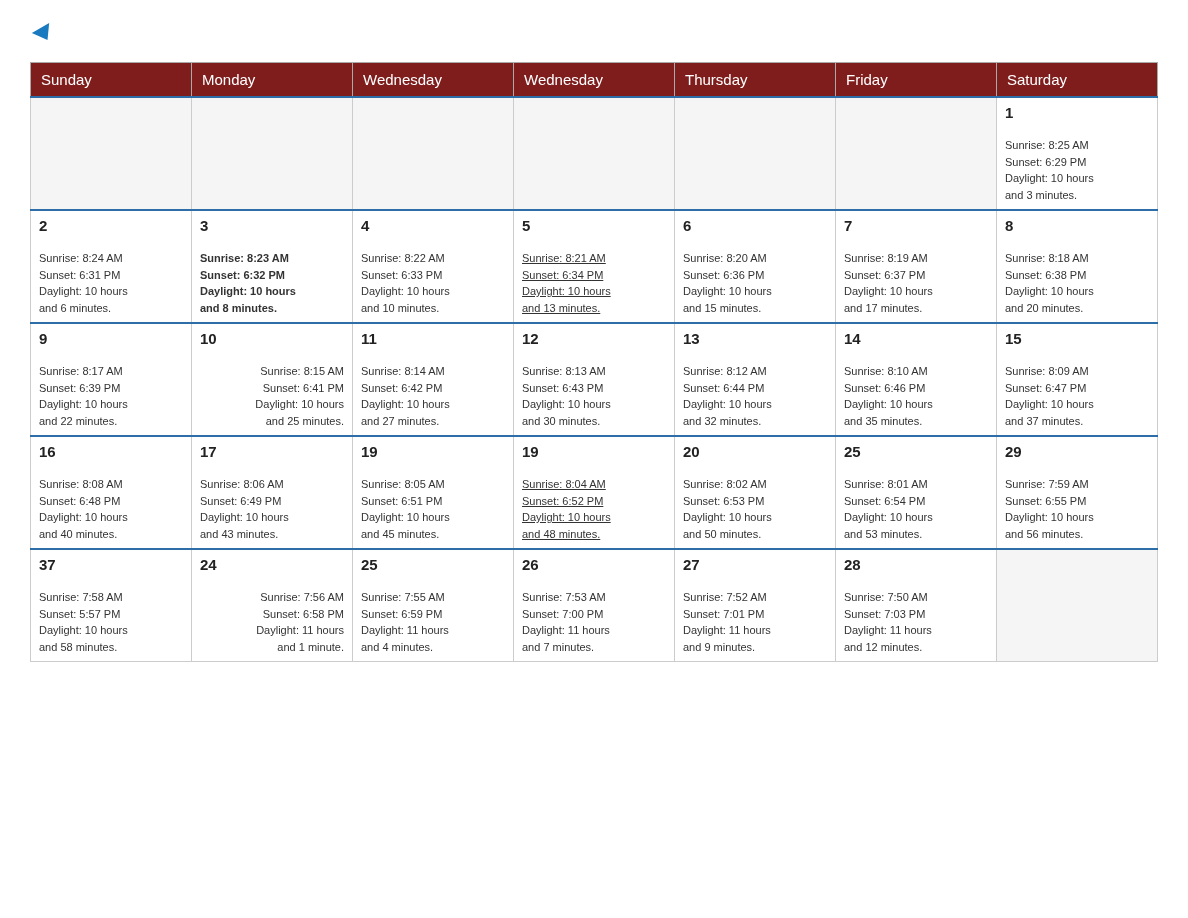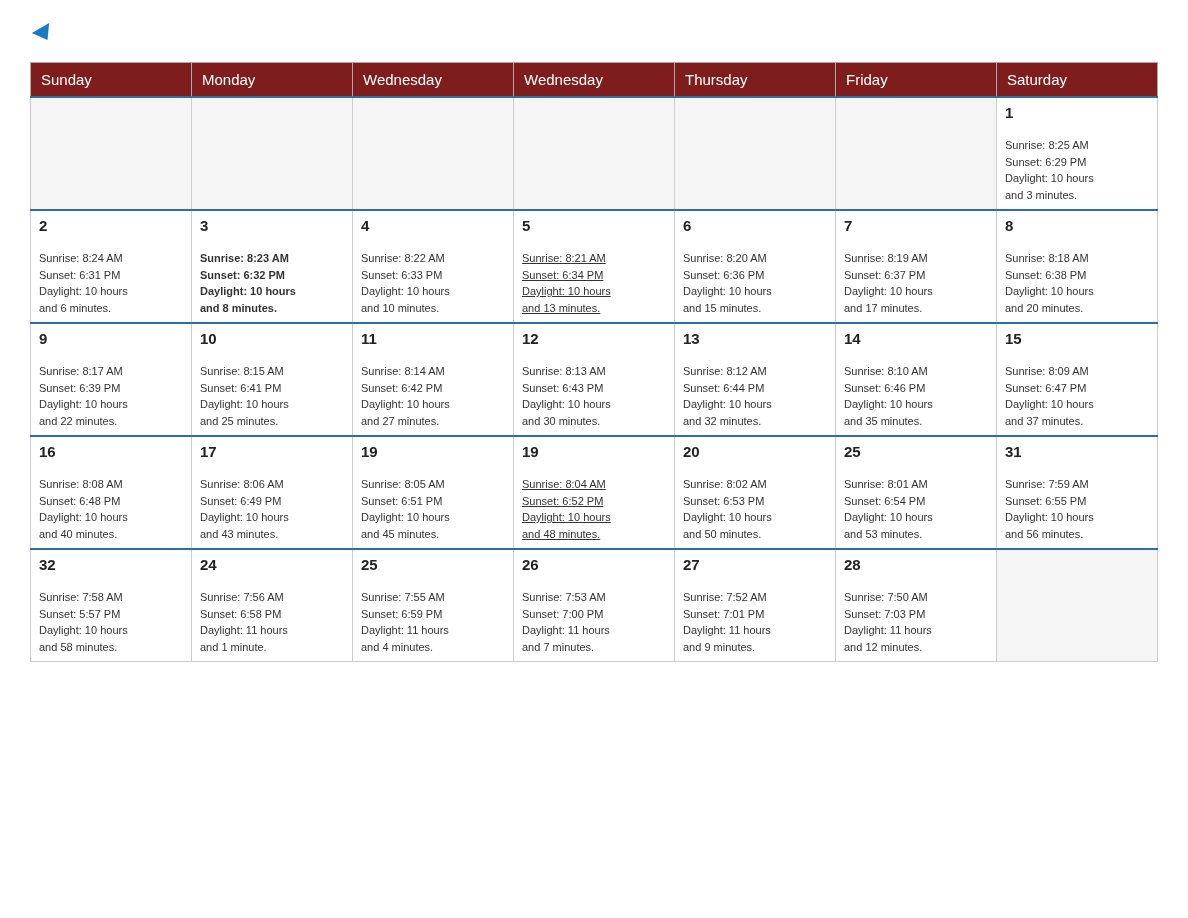--- a/index.html
+++ b/index.html
@@ -199,21 +199,21 @@
       <tr class="week-row">
         <td>
           <div class="day-number">9</div>
           <div class="day-info" style="white-space: pre-line;">Sunrise: 8:17 AM
 Sunset: 6:39 PM
 Daylight: 10 hours
 and 22 minutes.</div>
         </td>
         <td>
           <div class="day-number">10</div>
-          <div class="day-info" style="white-space: pre-line;">Sunrise: 8:15 AM
+          <div class="day-info" style="white-space: pre-line; text-align: right;">Sunrise: 8:15 AM
 Sunset: 6:41 PM
 Daylight: 10 hours
 and 25 minutes.</div>
         </td>
         <td>
           <div class="day-number">11</div>
           <div class="day-info" style="white-space: pre-line;">Sunrise: 8:14 AM
 Sunset: 6:42 PM
 Daylight: 10 hours
 and 27 minutes.</div>
@@ -284,38 +284,38 @@
 and 50 minutes.</div>
         </td>
         <td>
           <div class="day-number">25</div>
           <div class="day-info" style="white-space: pre-line;">Sunrise: 8:01 AM
 Sunset: 6:54 PM
 Daylight: 10 hours
 and 53 minutes.</div>
         </td>
         <td>
-          <div class="day-number">31</div>
+          <div class="day-number">29</div>
           <div class="day-info" style="white-space: pre-line;">Sunrise: 7:59 AM
 Sunset: 6:55 PM
 Daylight: 10 hours
 and 56 minutes.</div>
         </td>
       </tr>
       <tr class="week-row">
         <td>
-          <div class="day-number">32</div>
+          <div class="day-number">37</div>
           <div class="day-info" style="white-space: pre-line;">Sunrise: 7:58 AM
 Sunset: 5:57 PM
 Daylight: 10 hours
 and 58 minutes.</div>
         </td>
         <td>
           <div class="day-number">24</div>
-          <div class="day-info" style="white-space: pre-line;">Sunrise: 7:56 AM
+          <div class="day-info" style="white-space: pre-line; text-align: right;">Sunrise: 7:56 AM
 Sunset: 6:58 PM
 Daylight: 11 hours
 and 1 minute.</div>
         </td>
         <td>
           <div class="day-number">25</div>
           <div class="day-info" style="white-space: pre-line;">Sunrise: 7:55 AM
 Sunset: 6:59 PM
 Daylight: 11 hours
 and 4 minutes.</div>

